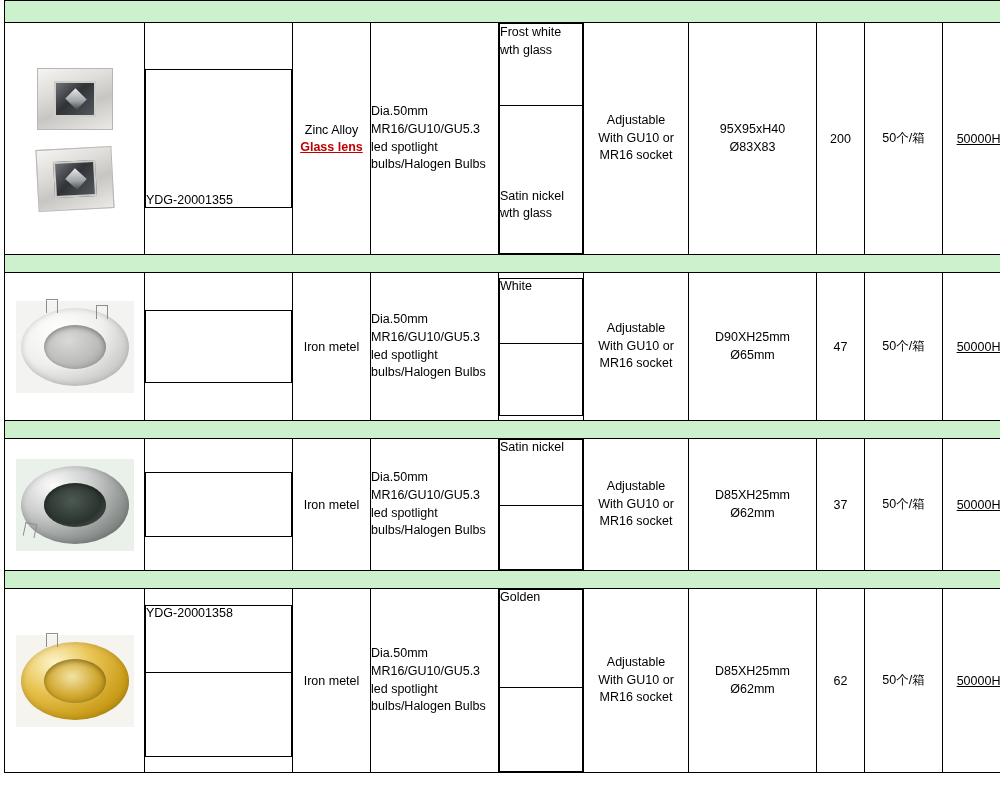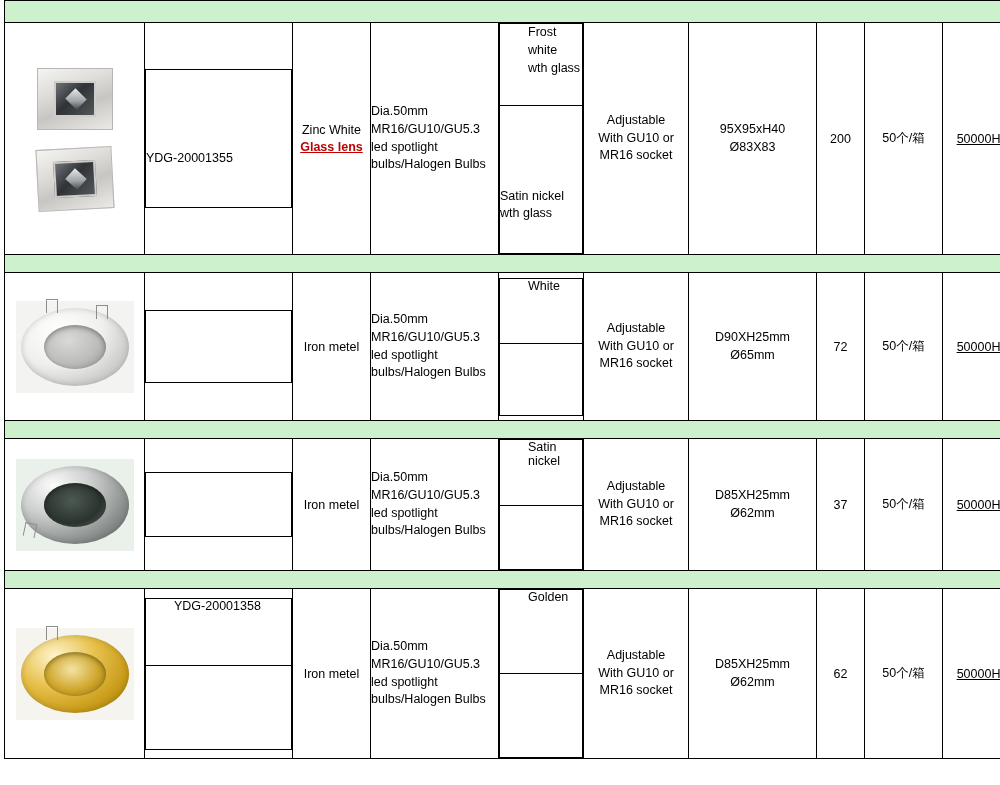--- a/index.html
+++ b/index.html
@@ -67,21 +67,21 @@
   
   .split {
     width: 100%;
     height: 100%;
     border-collapse: collapse;
   }
   .split td {
     border: none;
     padding: 0;
   }
-  .split tr.sep td { border-bottom: 1px solid #000; padding-left: 28px; }
+  .split tr.sep td { border-bottom: 1px solid #000; }
 
   
   .imgbox {
     width: 100%;
     display: flex;
     align-items: center;
     justify-content: center;
     padding: 4px 0;
   }
 
@@ -186,28 +186,28 @@
               <div class="sq-fixture"></div>
               <div class="sq-fixture tilt"></div>
             </div>
           </div>
         </td>
 
         <td>
           <table class="split">
             <tbody>
             <tr style="height:138px">
-              <td class="cell-pad c-left code" style="vertical-align:bottom;padding-bottom:42px">YDG-20001355</td>
-            </tr>
-          </tbody>
-            </table>
-        </td>
-
-        <td class="cell-pad c-center">
-          <span class="material">Zinc White</span>
+              <td class="cell-pad c-left code" style="vertical-align:bottom;">YDG-20001355</td>
+            </tr>
+          </tbody>
+            </table>
+        </td>
+
+        <td class="cell-pad c-center">
+          <span class="material">Zinc Alloy</span>
           <span class="glass-lens">Glass lens</span>
         </td>
 
         <td class="cell-pad c-leftm multiline" style="white-space:pre-line">Dia.50mm
 MR16/GU10/GU5.3
 led spotlight
 bulbs/Halogen Bulbs</td>
 
         <td>
           <table class="split">
@@ -289,21 +289,21 @@
             </table>
         </td>
 
         <td class="cell-pad c-center multiline" style="white-space:pre-line">Adjustable
 With GU10 or
 MR16 socket</td>
 
         <td class="cell-pad c-center multiline" style="white-space:pre-line">D90XH25mm
 Ø65mm</td>
 
-        <td class="cell-pad c-center">72</td>
+        <td class="cell-pad c-center">47</td>
 
         <td class="cell-pad c-center">50个/箱</td>
 
         <td class="cell-pad c-center">
           <span class="life">50000H</span>
         </td>
       </tr>
 
       <tr class="band">
         <td colspan="10"></td>
@@ -403,21 +403,21 @@
         </td>
 
         <td class="cell-pad c-leftm multiline" style="white-space:pre-line">Dia.50mm
 MR16/GU10/GU5.3
 led spotlight
 bulbs/Halogen Bulbs</td>
 
         <td>
           <table class="split">
             <tbody>
-                <tr class="sep" style="height:84px">
+                <tr class="sep" style="height:98px">
               <td class="cell-pad c-left" style="vertical-align:top">Golden</td>
             </tr>
             <tr style="height:84px">
               <td class="cell-pad c-left"></td>
             </tr>
           </tbody>
             </table>
         </td>
 
         <td class="cell-pad c-center multiline" style="white-space:pre-line">Adjustable

